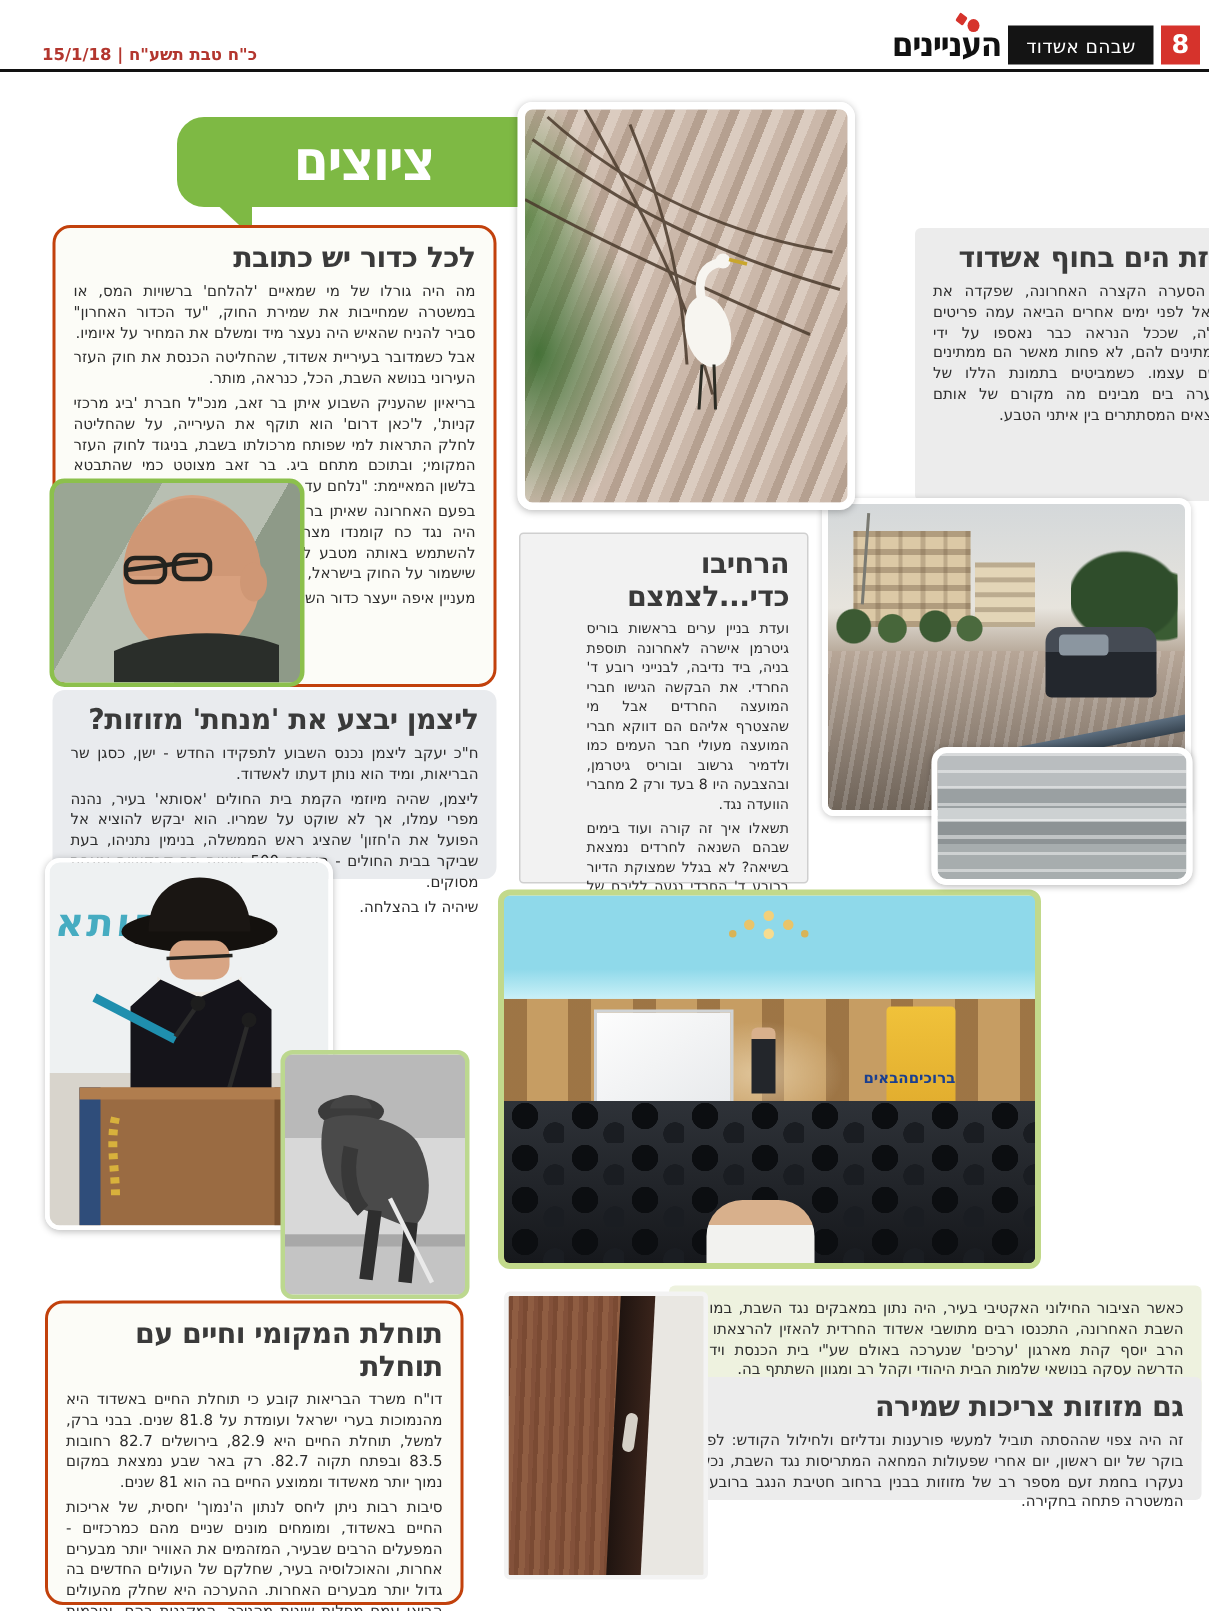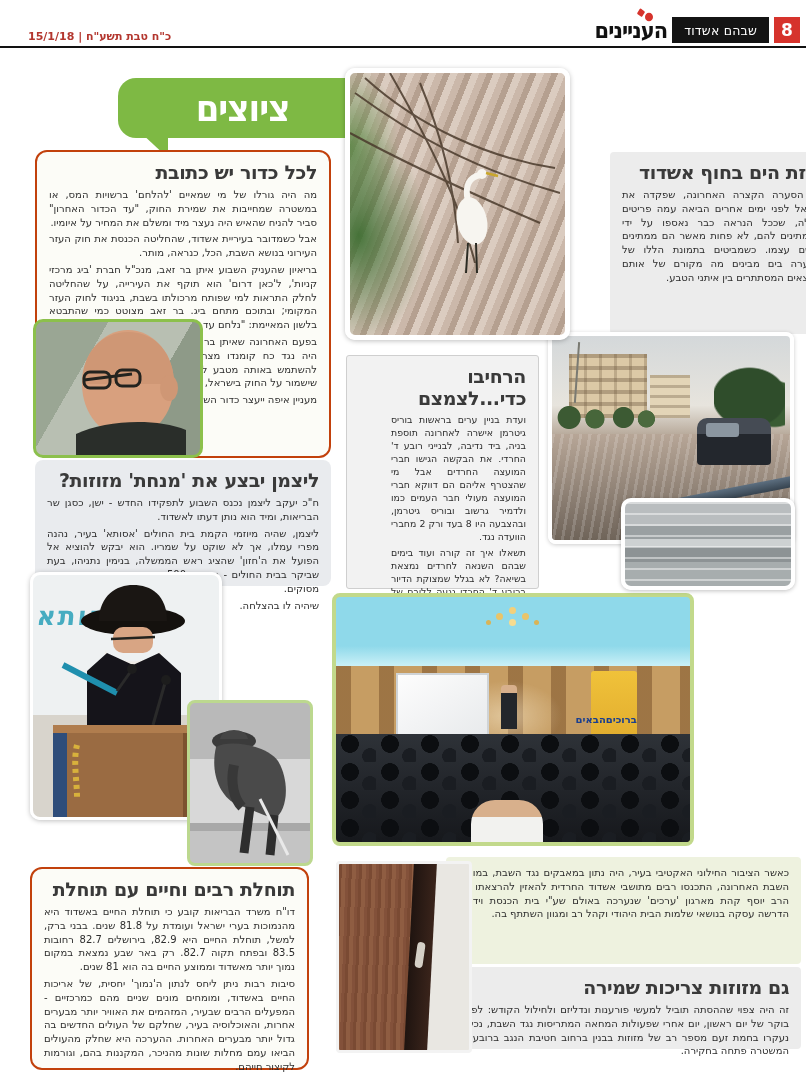--- a/index.html
+++ b/index.html
@@ -38,21 +38,21 @@
   .box-greenfill{background:#eef2df;border-radius:4px;}
   .beside{margin-left:158px;}
 
   #box-beach{left:610px;top:152px;width:224px;height:182px;}
   #box-bullet{left:35px;top:150px;width:296px;height:308px;}
   #box-expand{left:346px;top:355px;width:193px;height:234px;font-size:9.4px;padding-left:44px;}
   #box-expand p{font-size:9.4px;}
   #box-litzman{left:35px;top:460px;width:296px;height:126px;}
   #box-life{left:30px;top:867px;width:279px;height:203px;}
   #box-runners{left:446px;top:857px;width:355px;height:107px;}
-  #box-mezuzah{left:446px;top:967px;width:355px;height:82px;}
+  #box-mezuzah{left:446px;top:918px;width:355px;height:82px;}
 
   
   .photo{position:absolute;box-sizing:border-box;overflow:hidden;}
   .photo svg{position:absolute;inset:0;width:100%;height:100%;}
 
   
   #ph-egret{left:345px;top:68px;width:225px;height:272px;border:5px solid #fff;border-radius:10px;
     box-shadow:0 1px 5px rgba(0,0,0,.25);z-index:3;
     background:
       radial-gradient(ellipse 95px 150px at 4% 62%, rgba(64,112,52,.95), rgba(64,112,52,0) 72%),
@@ -277,21 +277,21 @@
     <div class="hall-whiteguy"></div>
   </div>
 
   <div class="photo" id="ph-door">
     <div class="door-wood"></div>
     <div class="door-frame"></div>
     <div class="door-mark"></div>
   </div>
 
   <section class="box box-greenborder" id="box-life">
-    <h2>תוחלת רבים וחיים עם תוחלת</h2>
+    <h2>תוחלת המקומי וחיים עם תוחלת</h2>
     <p>דו"ח משרד הבריאות קובע כי תוחלת החיים באשדוד היא מהנמוכות בערי ישראל ועומדת על 81.8 שנים. בבני ברק, למשל, תוחלת החיים היא 82.9, בירושלים 82.7 רחובות 83.5 ובפתח תקוה 82.7. רק באר שבע נמצאת במקום נמוך יותר מאשדוד וממוצע החיים בה הוא 81 שנים.</p>
     <p>סיבות רבות ניתן ליחס לנתון ה'נמוך' יחסית, של אריכות החיים באשדוד, ומומחים מונים שניים מהם כמרכזיים - המפעלים הרבים שבעיר, המזהמים את האוויר יותר מבערים אחרות, והאוכלוסיה בעיר, שחלקם של העולים החדשים בה גדול יותר מבערים האחרות. ההערכה היא שחלק מהעולים הביאו עמם מחלות שונות מהניכר, המקננות בהם, וגורמות לקיצור חייהם.</p>
     <p>עד מאה ועשרים.</p>
   </section>
 
   <section class="box box-greenfill" id="box-runners">
     <p>כאשר הציבור החילוני האקטיבי בעיר, היה נתון במאבקים נגד השבת, במוצאי השבת האחרונה, התכנסו רבים מתושבי אשדוד החרדית להאזין להרצאתו של הרב יוסף קהת מארגון 'ערכים' שנערכה באולם שע"י בית הכנסת וידניץ. הדרשה עסקה בנושאי שלמות הבית היהודי וקהל רב ומגוון השתתף בה.</p>
   </section>
 
   <section class="box box-gray" id="box-mezuzah">

